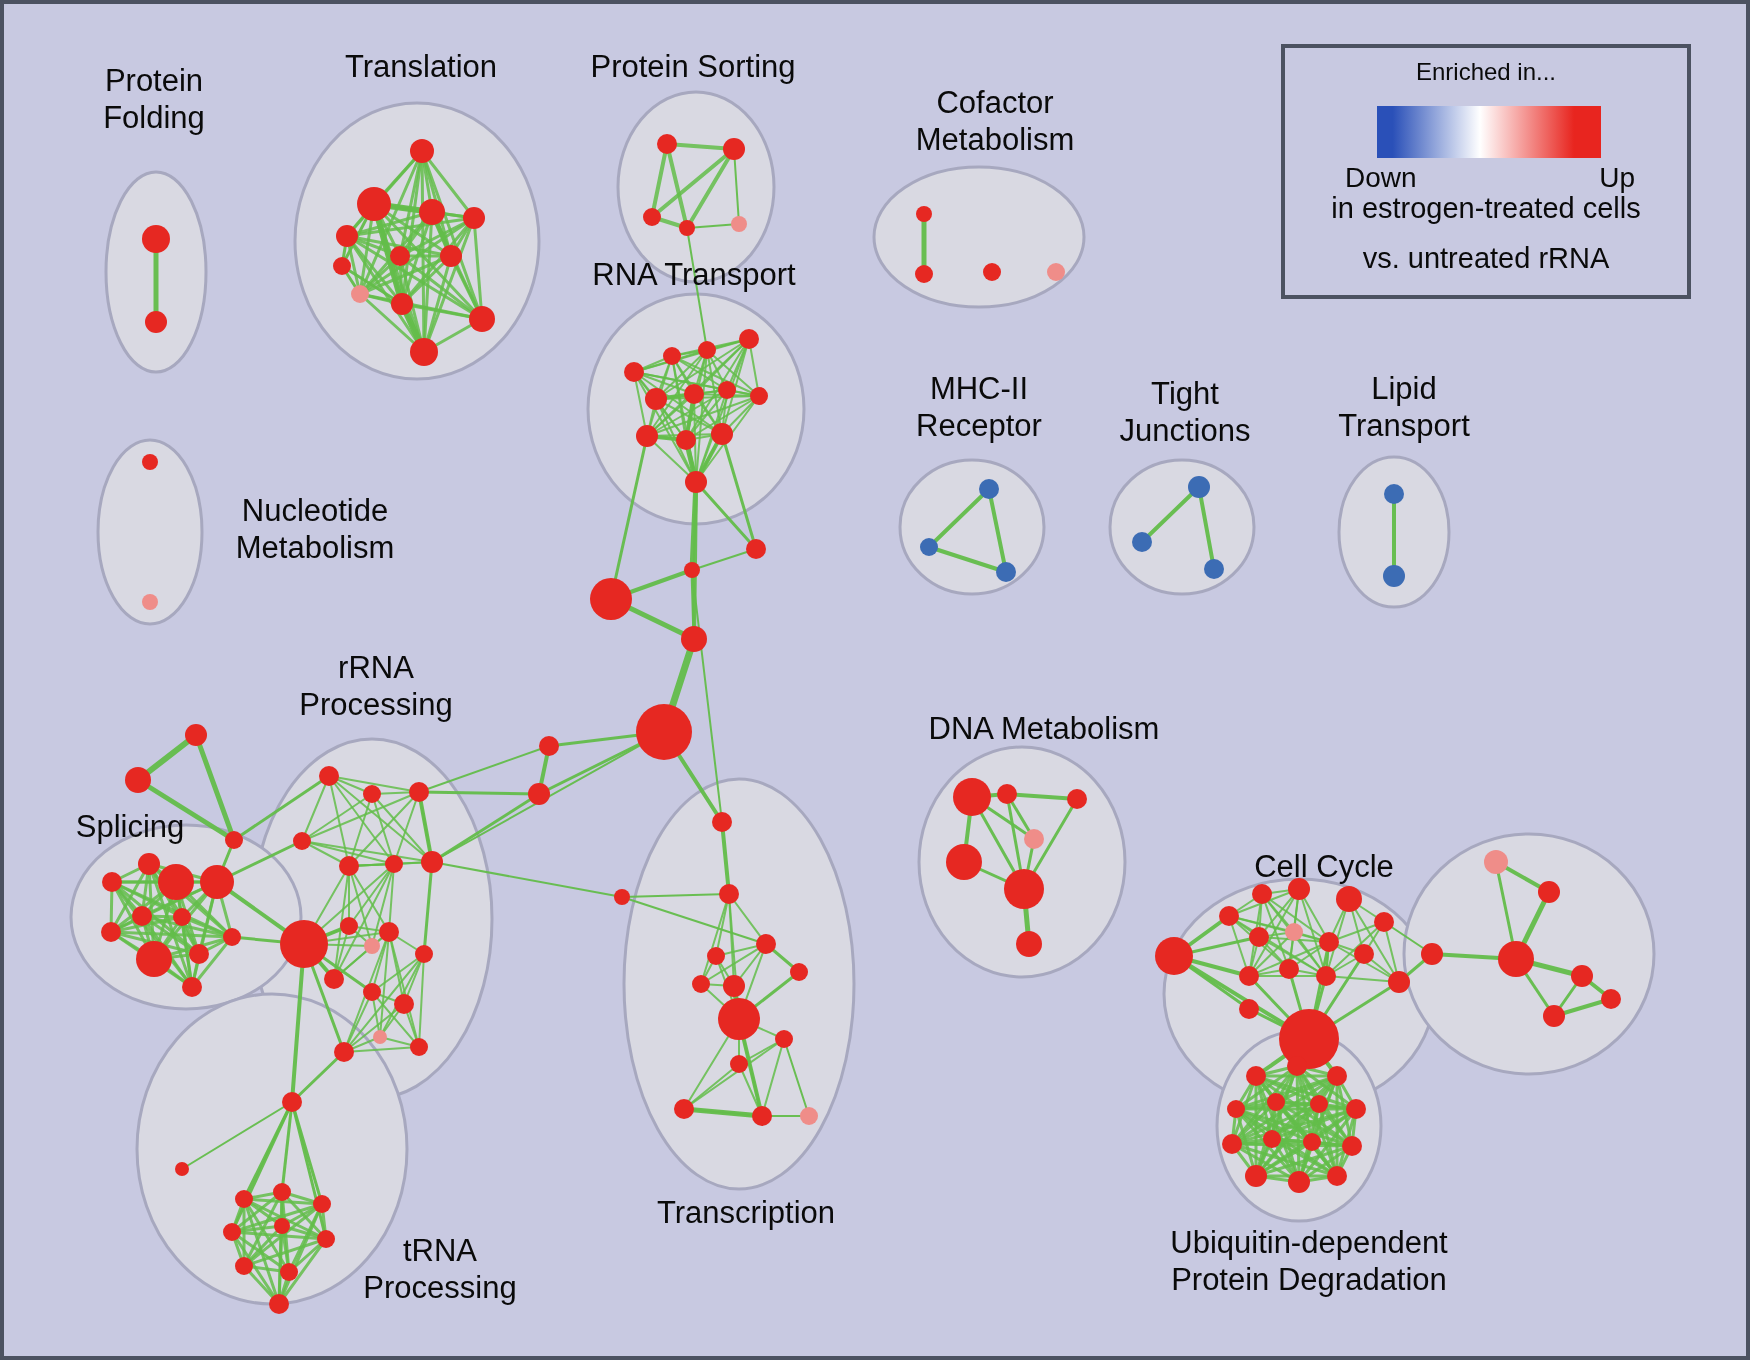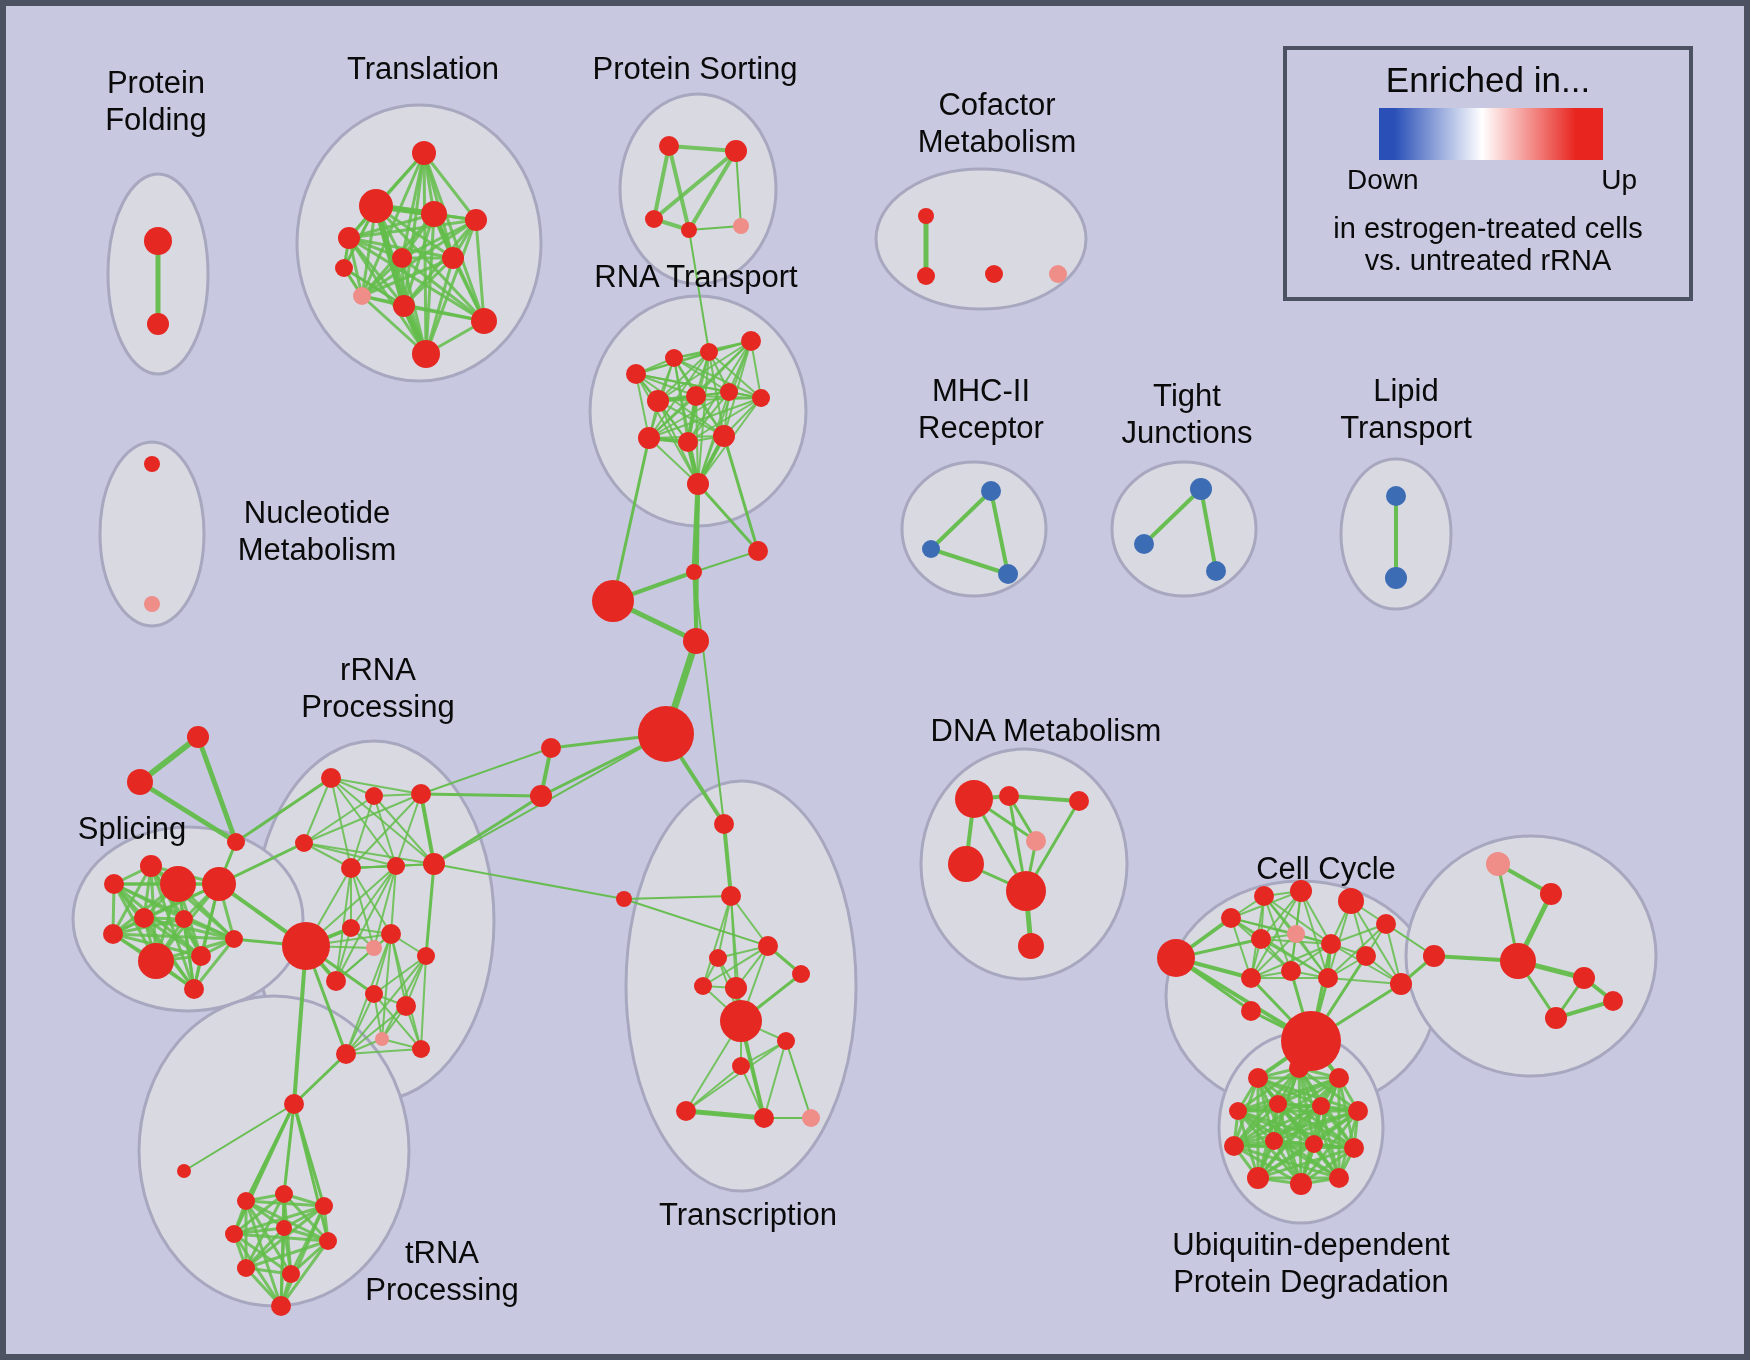--- a/index.html
+++ b/index.html
@@ -2,21 +2,21 @@
 <html><head>
 <meta charset="utf-8">
 <style>
   html, body { margin: 0; padding: 0; }
   body { font-family: "Liberation Sans", sans-serif; }
   #canvas {
     position: relative;
     width: 1750px;
     height: 1360px;
     box-sizing: border-box;
-    border: 6px solid #0c4a6e;
+    border: 4px solid #0c4a6e;
     overflow: hidden;
   }
   #network { position: absolute; left: 0; top: 0; }
   #labels { position: absolute; left: 0; top: 0; width: 100%; height: 100%; pointer-events: none; }
   .cluster-label {
     position: absolute;
     transform: translateX(-50%);
     font-size: 31px;
     line-height: 1.2;
     color: #0a0a0a;
@@ -29,21 +29,21 @@
     top: 40px;
     width: 410px;
     height: 255px;
     border: 4px solid #4c5261;
     box-sizing: border-box;
   }
   .legend-title {
     position: absolute;
     top: 10px; left: 0; width: 100%;
     text-align: center;
-    font-size: 35px;
+    font-size: 24px;
     color: #0a0a0a;
   }
   .legend-gradient {
     position: absolute;
     left: 92px; top: 58px;
     width: 224px; height: 52px;
   }
   .legend-scale {
     position: absolute;
     left: 60px; top: 114px;
@@ -53,21 +53,21 @@
     font-size: 28px;
     color: #0a0a0a;
   }
   .legend-desc {
     position: absolute;
     left: 0; width: 100%;
     text-align: center;
     font-size: 29px;
     color: #0a0a0a;
   }
-  .legend-desc.l1 { top: 162px; text-align: center; }
+  .legend-desc.l1 { top: 144px; text-align: center; }
   .legend-desc.l2 { top: 194px; }
 </style>
 </head>
 <body>
 
 <div id="canvas" style="background: rgb(200, 201, 225); border-color: rgb(76, 82, 97);">
   <svg id="network" width="1750" height="1360" viewBox="0 0 1750 1360">
       <ellipse cx="152" cy="268" rx="50" ry="100" fill="#d9d9e2" stroke="#a7a8bf" stroke-width="3"></ellipse>
       <ellipse cx="413" cy="237" rx="122" ry="138" fill="#d9d9e2" stroke="#a7a8bf" stroke-width="3"></ellipse>
       <ellipse cx="692" cy="183" rx="78" ry="95" fill="#d9d9e2" stroke="#a7a8bf" stroke-width="3"></ellipse>

